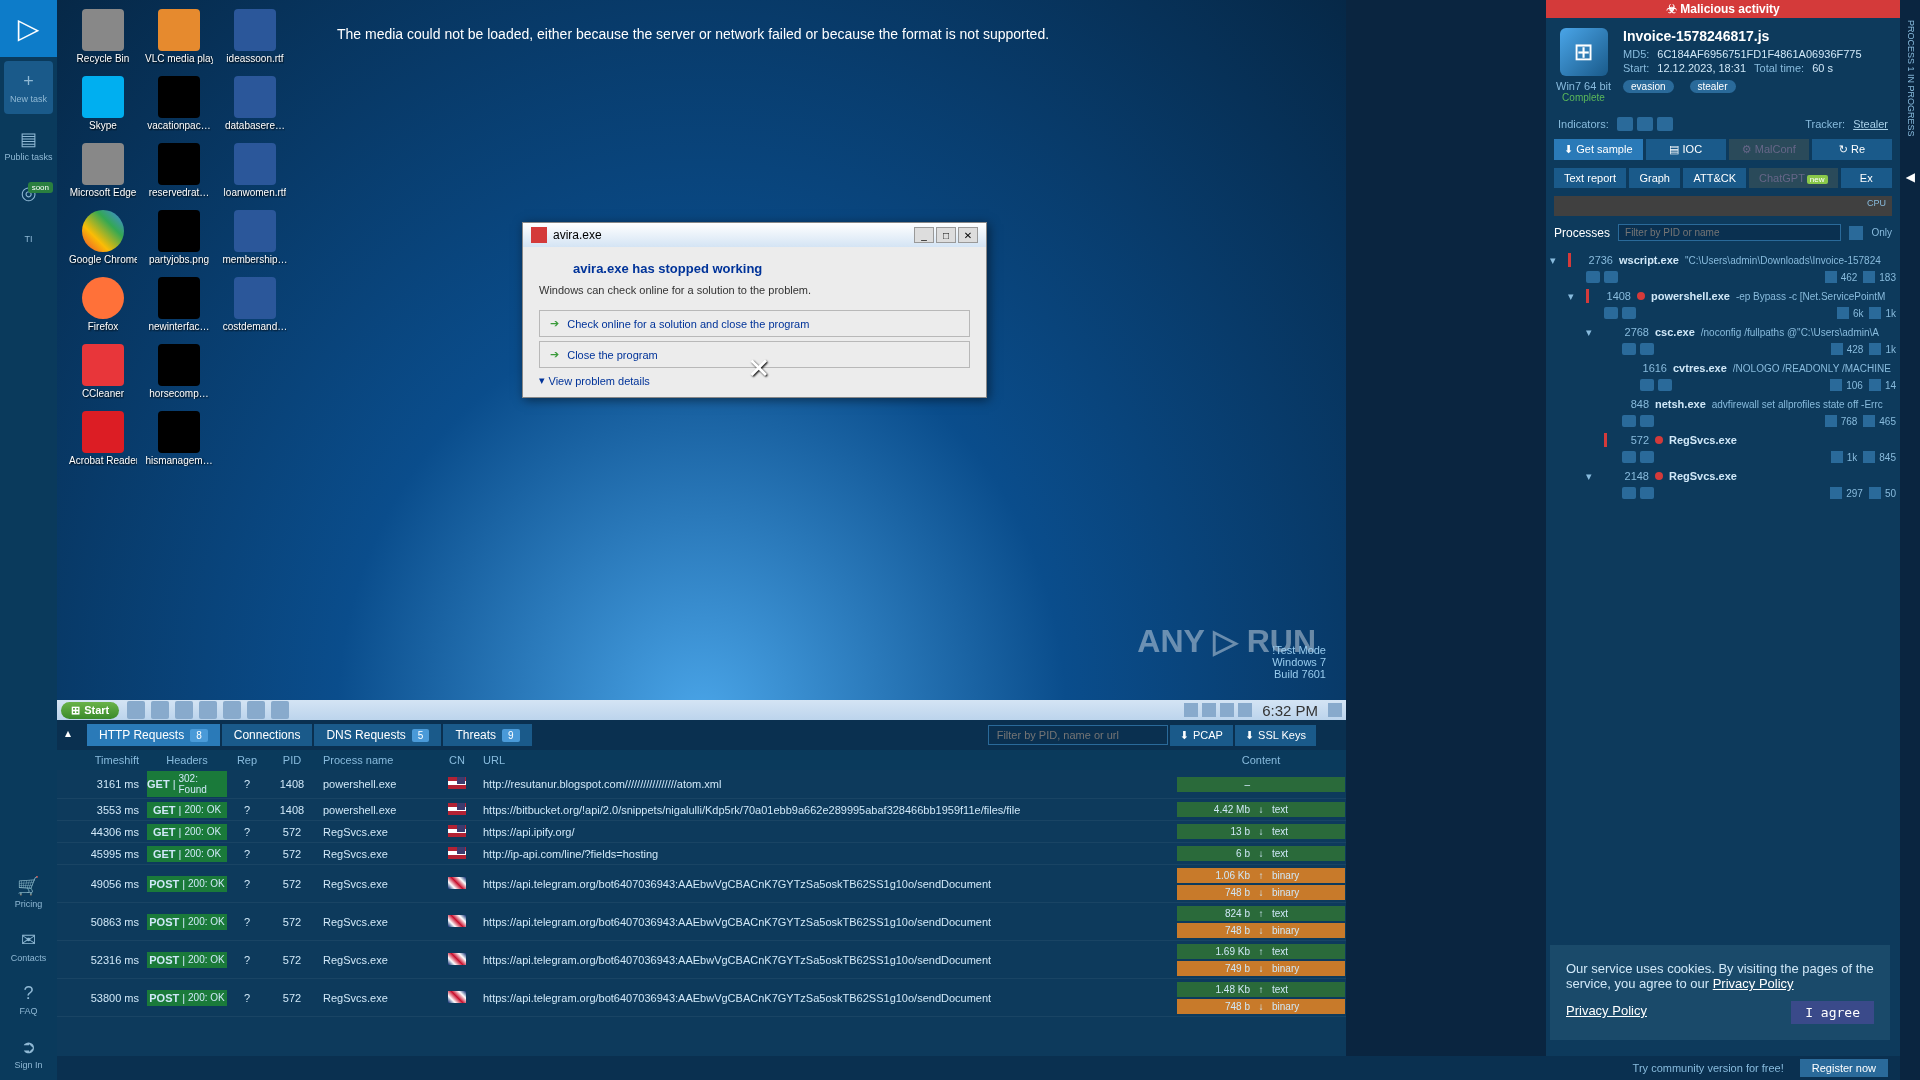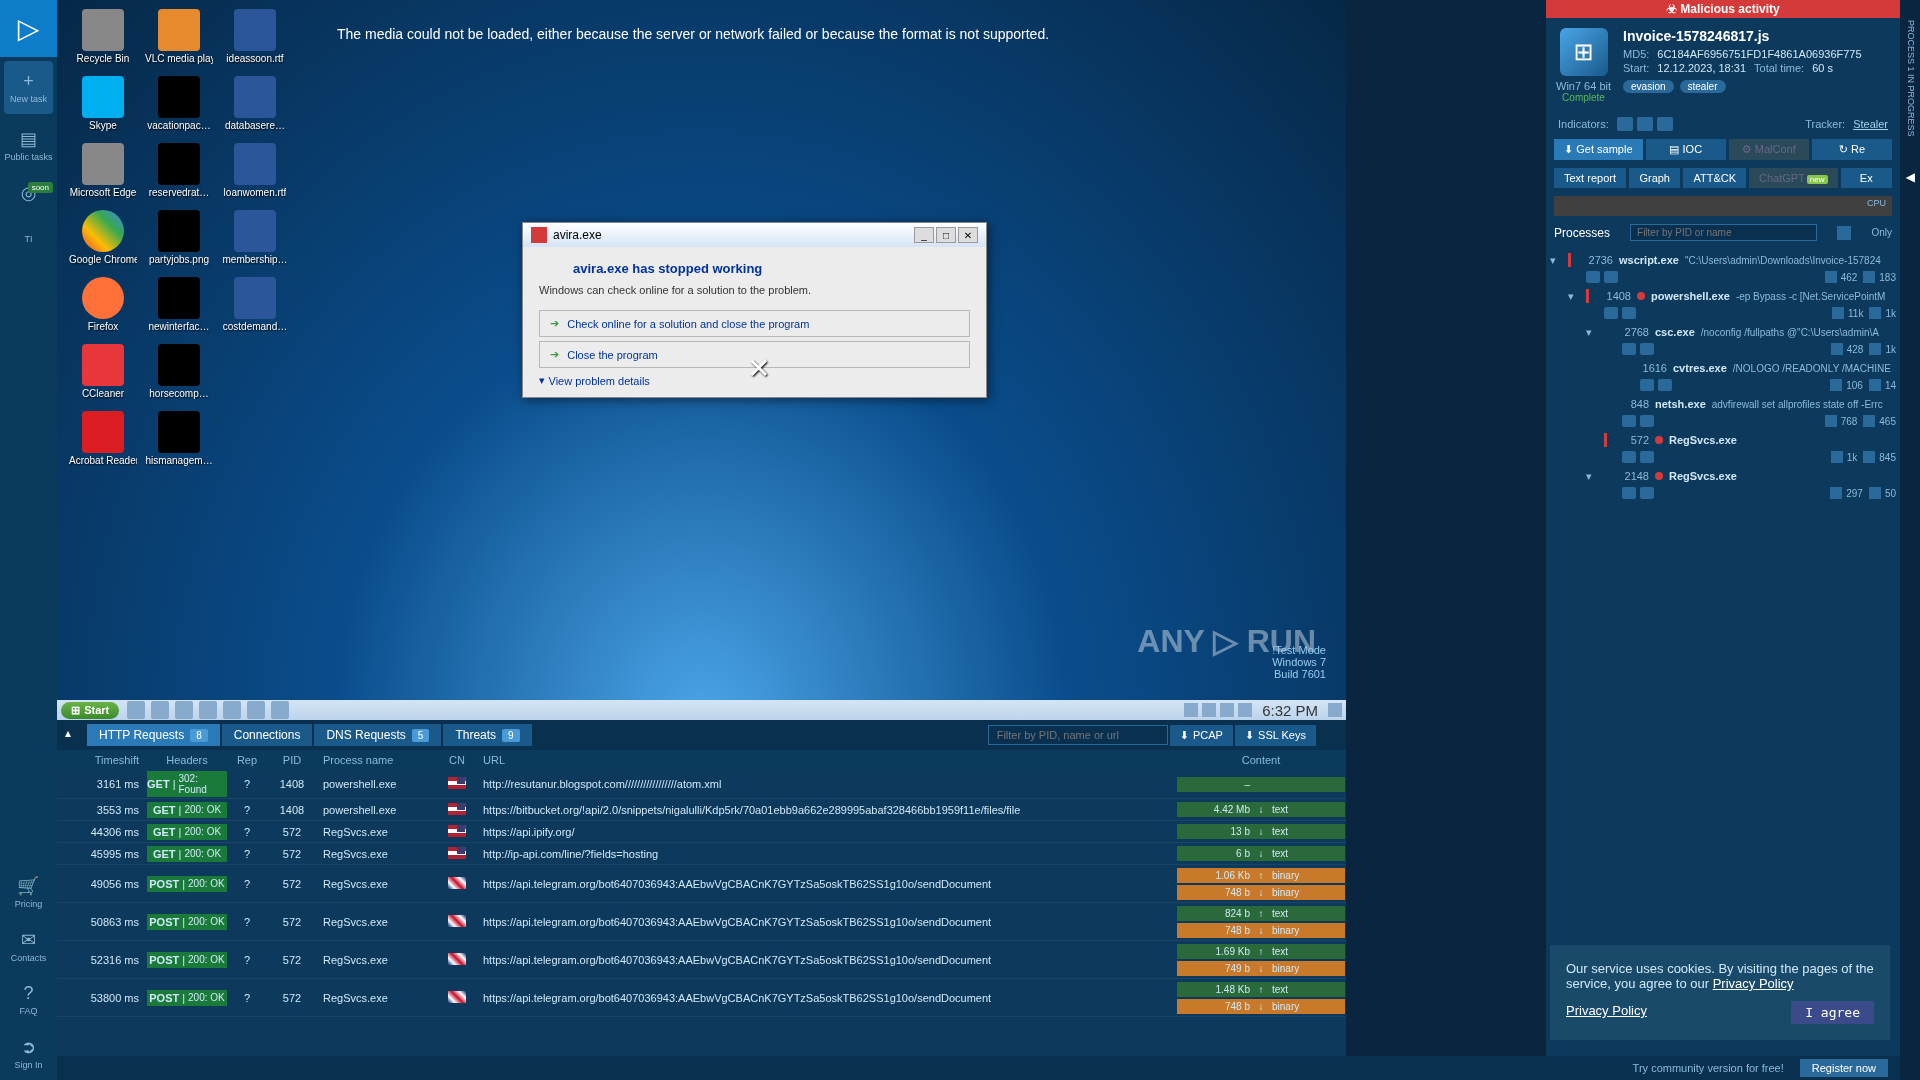--- a/index.html
+++ b/index.html
@@ -102,39 +102,39 @@
 .mal-banner { background: #d43a3a; color: #fff; text-align: center; padding: 2px; font-size: 12px; font-weight: bold; }
 .file-header { display: flex; padding: 10px; gap: 12px; }
 .os-badge { display: flex; flex-direction: column; align-items: center; }
 .os-icon { width: 48px; height: 48px; background: linear-gradient(135deg,#4aa5e8,#1a5a8a); border-radius: 6px; display: flex; align-items: center; justify-content: center; color: #fff; font-size: 24px; }
 .os-label { color: #88bbdd; font-size: 11px; margin-top: 4px; }
 .os-complete { color: #5ab85a; font-size: 10px; }
 .file-info { flex: 1; font-size: 11px; color: #d0e8f8; }
 .file-name { font-size: 14px; font-weight: bold; color: #fff; margin-bottom: 4px; }
 .file-meta { display: flex; gap: 8px; margin-top: 2px; }
 .meta-label { color: #88bbdd; }
-.tags-row { display: flex; gap: 6px; margin-top: 6px; }
+.tags-row { display: flex; gap: 16px; margin-top: 6px; }
 .tag { background: #2a6a9a; color: #fff; padding: 1px 8px; border-radius: 8px; font-size: 10px; }
 
 .indicators-row { display: flex; align-items: center; padding: 4px 12px; font-size: 11px; color: #88bbdd; gap: 8px; }
 .ind-icons { display: flex; gap: 4px; }
 .ind-icon { width: 16px; height: 14px; background: #2a6a9a; border-radius: 2px; }
 .ind-spacer { flex: 1; }
 .tracker-link { color: #a8d0e8; text-decoration: underline; cursor: pointer; }
 
 .btn-row { display: flex; gap: 3px; padding: 4px 8px; flex-wrap: wrap; }
 .rp-btn { background: #1a5a8a; color: #fff; padding: 4px 10px; font-size: 11px; cursor: pointer; flex: 1; text-align: center; white-space: nowrap; }
 .rp-btn.primary { background: #2a7ab8; }
 .rp-btn.disabled { background: #2a4a5a; color: #668; cursor: default; }
 .new-chip { background: #8ac84a; color: #fff; font-size: 8px; padding: 0 3px; border-radius: 2px; margin-left: 2px; }
 
 .cpu-strip { height: 20px; background: #404040; margin: 4px 8px; position: relative; }
 .cpu-label { position: absolute; right: 6px; top: 2px; color: #88bbdd; font-size: 9px; }
 
-.proc-header { display: flex; align-items: center; padding: 4px 8px; font-size: 12px; color: #fff; gap: 20px; }
+.proc-header { display: flex; align-items: center; padding: 4px 8px; font-size: 12px; color: #fff; gap: 8px; }
 .proc-filter { background: #0a3050; border: 1px solid #2a6a9a; color: #88bbdd; padding: 2px 6px; font-size: 10px; flex: 1; }
 .only-label { color: #88bbdd; font-size: 10px; }
 
 .proc-tree { padding: 4px 0; font-size: 11px; color: #d0e8f8; }
 .proc-node { margin: 2px 0; }
 .proc-row { display: flex; align-items: center; padding: 2px 4px; gap: 6px; cursor: pointer; }
 .proc-toggle { color: #88bbdd; width: 12px; cursor: pointer; }
 .proc-pid { color: #88bbdd; width: 36px; text-align: right; }
 .proc-danger { width: 3px; height: 14px; background: #d43a3a; }
 .proc-danger.none { background: transparent; }
@@ -637,21 +637,21 @@
           <span class="proc-args">-ep Bypass -c [Net.ServicePointM</span>
         </div>
         <div class="proc-stats">
           <div class="proc-stat-icons">
             <div class="proc-stat-icon"></div>
             <div class="proc-stat-icon"></div>
           </div>
           <div class="proc-stat-spacer"></div>
           <div class="proc-bytes">
             <div class="proc-bytes-icon"></div>
-            <span>11k</span>
+            <span>6k</span>
           </div>
           <div class="proc-bytes">
             <div class="proc-bytes-icon"></div>
             <span>1k</span>
           </div>
         </div>
       </div>
       <div class="proc-node" style="margin-left: 36px;">
         <div class="proc-row">
           <span class="proc-toggle">▾</span>

